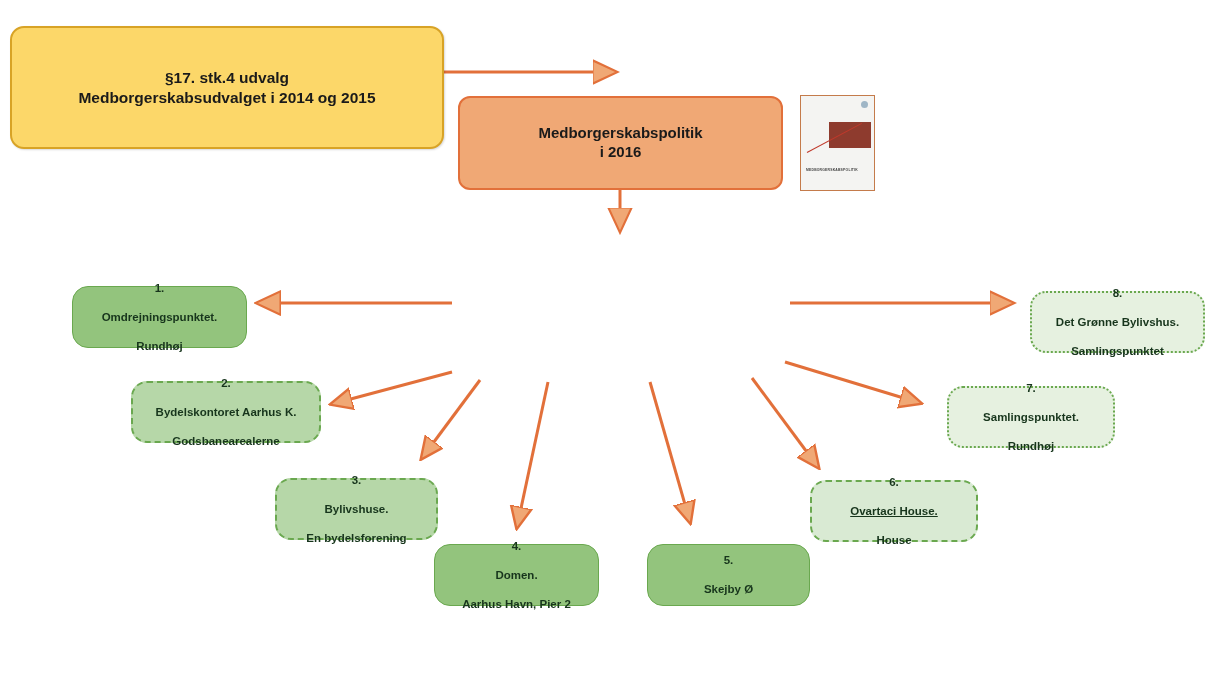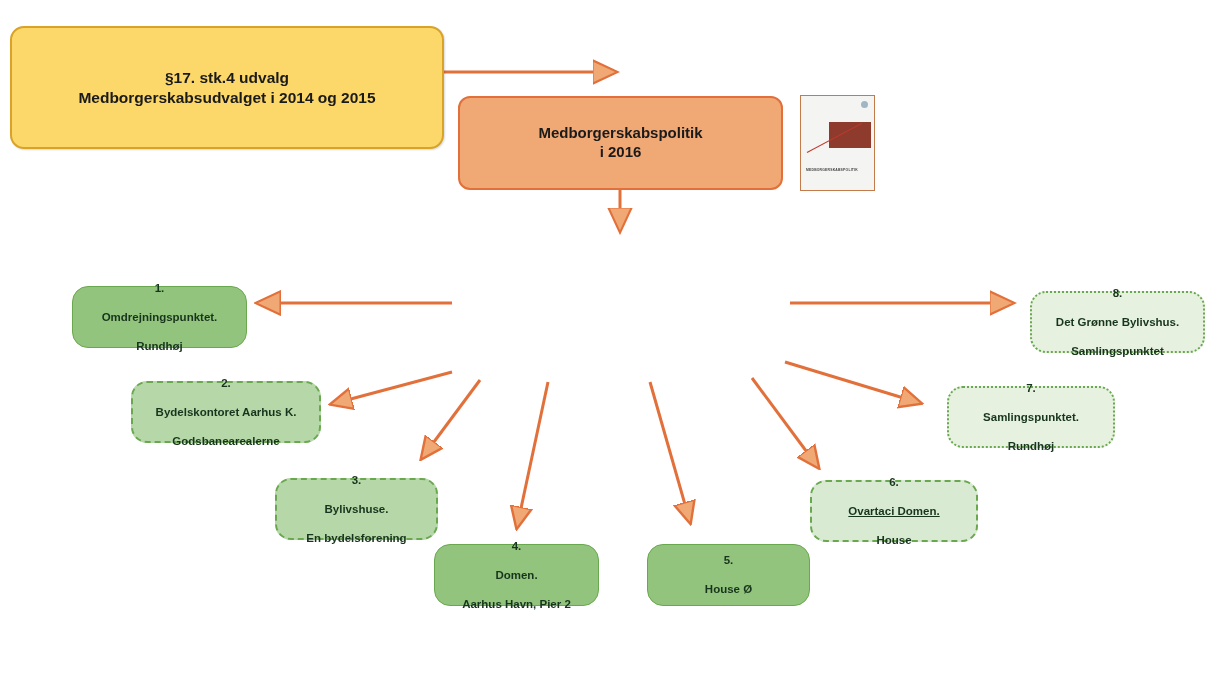--- a/index.html
+++ b/index.html
@@ -215,28 +215,28 @@
     <div class="label">
       <div>4.</div>
       <div>Domen.</div>
       <div>Aarhus Havn, Pier 2</div>
     </div>
   </div>
 
   <div class="node box-green g-solid" style="left:647px; top:544px; width:163px; height:62px;">
     <div class="label">
       <div>5.</div>
-      <div>House Ø</div>
+      <div>Skejby Ø</div>
     </div>
   </div>
 
   <div class="node box-green g-dashed-light" style="left:810px; top:480px; width:168px; height:62px;">
     <div class="label">
       <div>6.</div>
-      <div class="u-underline">Ovartaci Domen.</div>
+      <div class="u-underline">Ovartaci House.</div>
       <div>House</div>
     </div>
   </div>
 
   <div class="node box-green g-dotted" style="left:947px; top:386px; width:168px; height:62px;">
     <div class="label">
       <div>7.</div>
       <div>Samlingspunktet.</div>
       <div>Rundhøj</div>
     </div>

